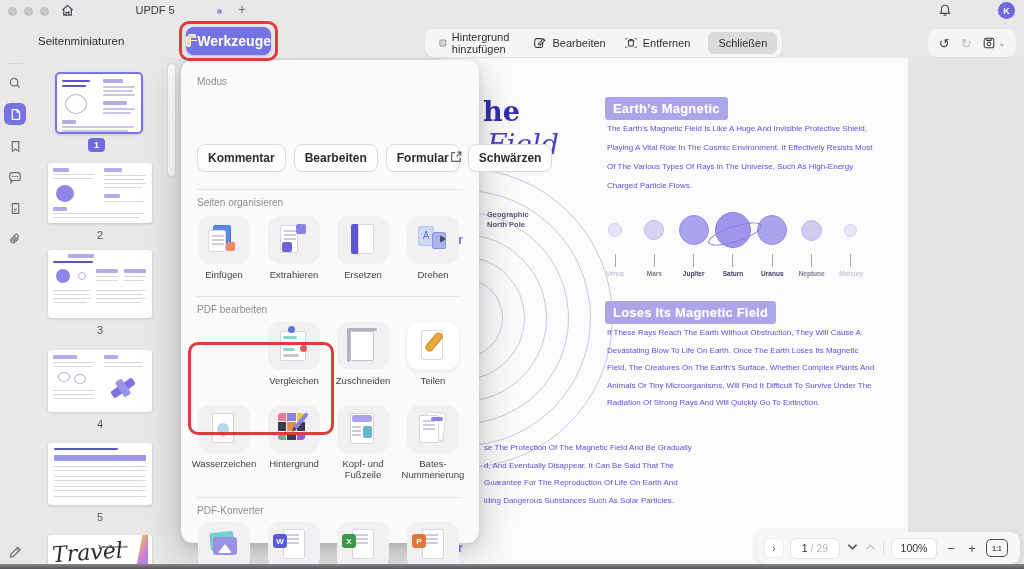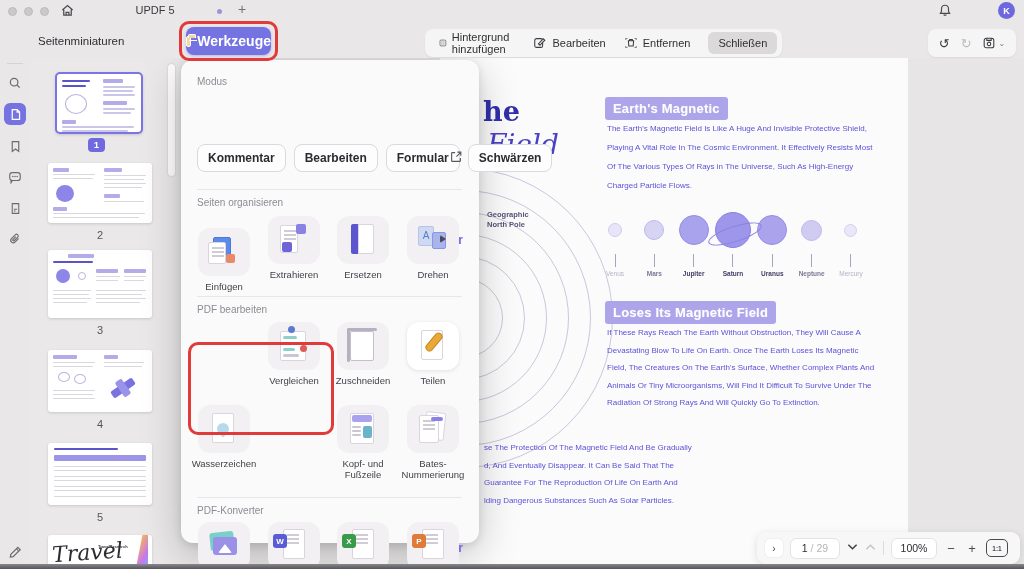--- a/index.html
+++ b/index.html
@@ -496,21 +496,21 @@
     <svg width="14" height="14" viewBox="0 0 16 16" fill="none" stroke="currentColor" stroke-width="1.3">
         <path d="M7 3H3.8A.8.8 0 0 0 3 3.8v8.4c0 .4.4.8.8.8h8.4a.8.8 0 0 0 .8-.8V9"></path>
         <path d="M9.5 2.5H13.5V6.5M13 3 8.5 7.5"></path>
       </svg>
   </div>
   <div class="tp-div" style="top:129px"></div>
 
   <div class="tp-sec-title" style="top:137px">Seiten organisieren</div>
   <div class="tp-more" style="top:137px">Mehr</div>
 
-  <div class="tool-item" style="left:8px; top:168px;">
+  <div class="tool-item" style="left:8px; top:156px;">
     <div class="tool-tile">
       <div class="pg pg-blue" style="left:15px; top:9px; width:18px; height:22px;"></div>
       <div class="pg pg-lines" style="left:10px; top:14px; width:18px; height:22px;"></div>
       <div class="sq" style="left:28px; top:26px; width:9px; height:9px; background:#e88a6a;"></div>
     </div>
     <div class="tool-label">Einfügen</div>
   </div>
   <div class="tool-item" style="left:78px; top:156px;">
     <div class="tool-tile">
       <div class="pg pg-lines" style="left:12px; top:9px; width:18px; height:28px;"></div>
@@ -566,20 +566,37 @@
     <div class="tool-label">Teilen</div>
   </div>
 
   <div class="tool-item" style="left:8px; top:345px;">
     <div class="tool-tile">
       <div class="pg" style="left:14px; top:8px; width:22px; height:30px;"></div>
       <div class="sq" style="left:19px; top:18px; width:12px; height:12px; background:#a8d4e8; border-radius:50% 50% 50% 0; transform:rotate(-45deg); opacity:.85;"></div>
     </div>
     <div class="tool-label">Wasserzeichen</div>
   </div>
+  <div class="tool-item" style="left:78px; top:345px;">
+    <div class="tool-tile">
+      <div class="grid9">
+        <i style="background:#e87a9a"></i>
+          <i style="background:#8a81e4"></i>
+          <i style="background:#e8c94a"></i>
+        <i style="background:#3a3950"></i>
+          <i style="background:#e88a4a"></i>
+          <i style="background:#3a3950"></i>
+        <i style="background:#6ab48a"></i>
+          <i style="background:#3a3950"></i>
+          <i style="background:#9a5ae0"></i>
+      </div>
+      <div class="pen" style="left:31px; top:6px;"></div>
+    </div>
+    <div class="tool-label">Hintergrund</div>
+  </div>
   <div class="tool-item" style="left:147px; top:345px;">
     <div class="tool-tile">
       <div class="pg" style="left:13px; top:8px; width:24px; height:31px;"></div>
       <div class="sq" style="left:15px; top:10px; width:20px; height:7px; background:#a9a2ec;"></div>
       <div class="sq" style="left:26px; top:21px; width:9px; height:12px; background:#6ab4c9;"></div>
       <div class="sq" style="left:15px; top:21px; width:9px; height:2px; background:#c9c6d6; box-shadow:0 4px 0 #c9c6d6, 0 8px 0 #c9c6d6;"></div>
     </div>
     <div class="tool-label">Kopf- und Fußzeile</div>
   </div>
   <div class="tool-item" style="left:217px; top:345px;">

